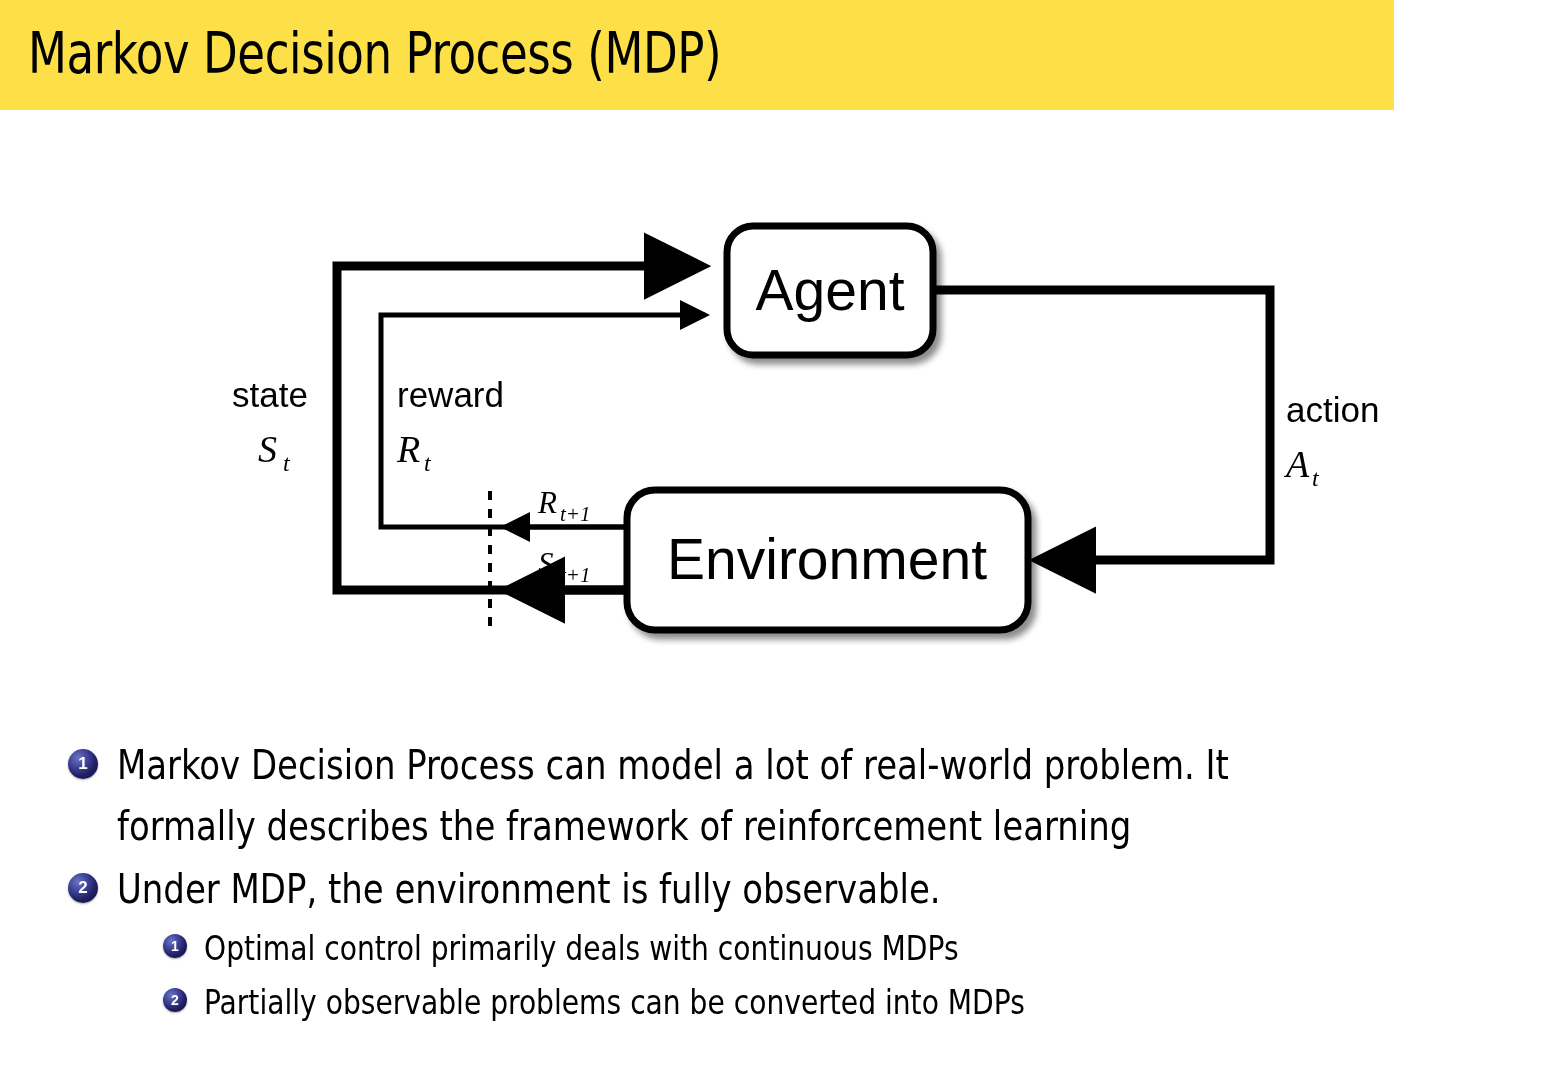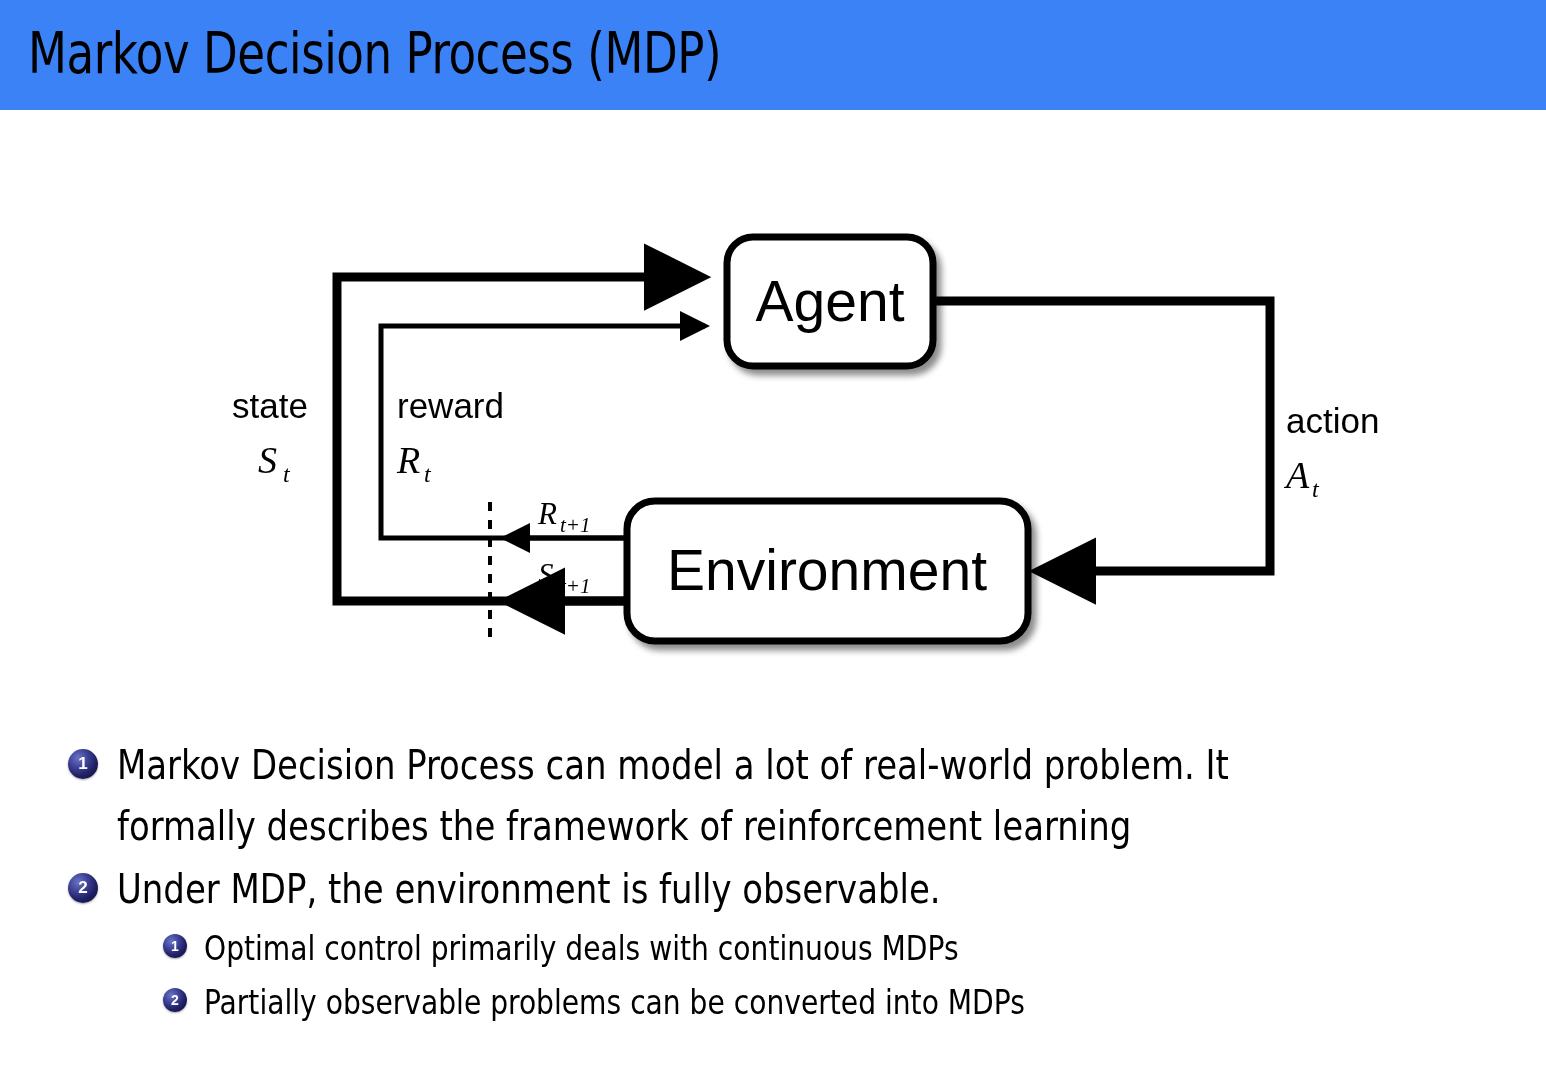--- a/index.html
+++ b/index.html
@@ -14,44 +14,44 @@
     position: relative;
     overflow: hidden;
     font-family: "Liberation Sans", sans-serif;
     color: #000000;
   }
 
   
   #slide-header {
     position: absolute;
     left: 0; top: 0;
-    width: 1546px;
+    width: 1394px;
     height: 110px;
-    background: #3b82f6;
+    background: #fde047;
   }
   #slide-title {
     position: absolute;
     left: 28px;
     top: 18px;
     font-family: "DejaVu Sans Condensed", "Liberation Sans Narrow", "Liberation Sans", sans-serif;
     font-size: 57px;
     line-height: 70px;
     letter-spacing: -0.5px;
     font-weight: 400;
     color: #000000;
     white-space: nowrap;
     transform: scaleX(0.88);
     transform-origin: left top;
   }
 
   
   #mdp-diagram {
     position: absolute;
     left: 0;
-    top: 106px;
+    top: 95px;
     width: 1546px;
     height: 600px;
   }
   #mdp-diagram svg {
     display: block;
   }
   .node-label {
     font-family: "Liberation Sans", "DejaVu Sans", sans-serif;
     font-size: 57px;
     fill: #000000;

